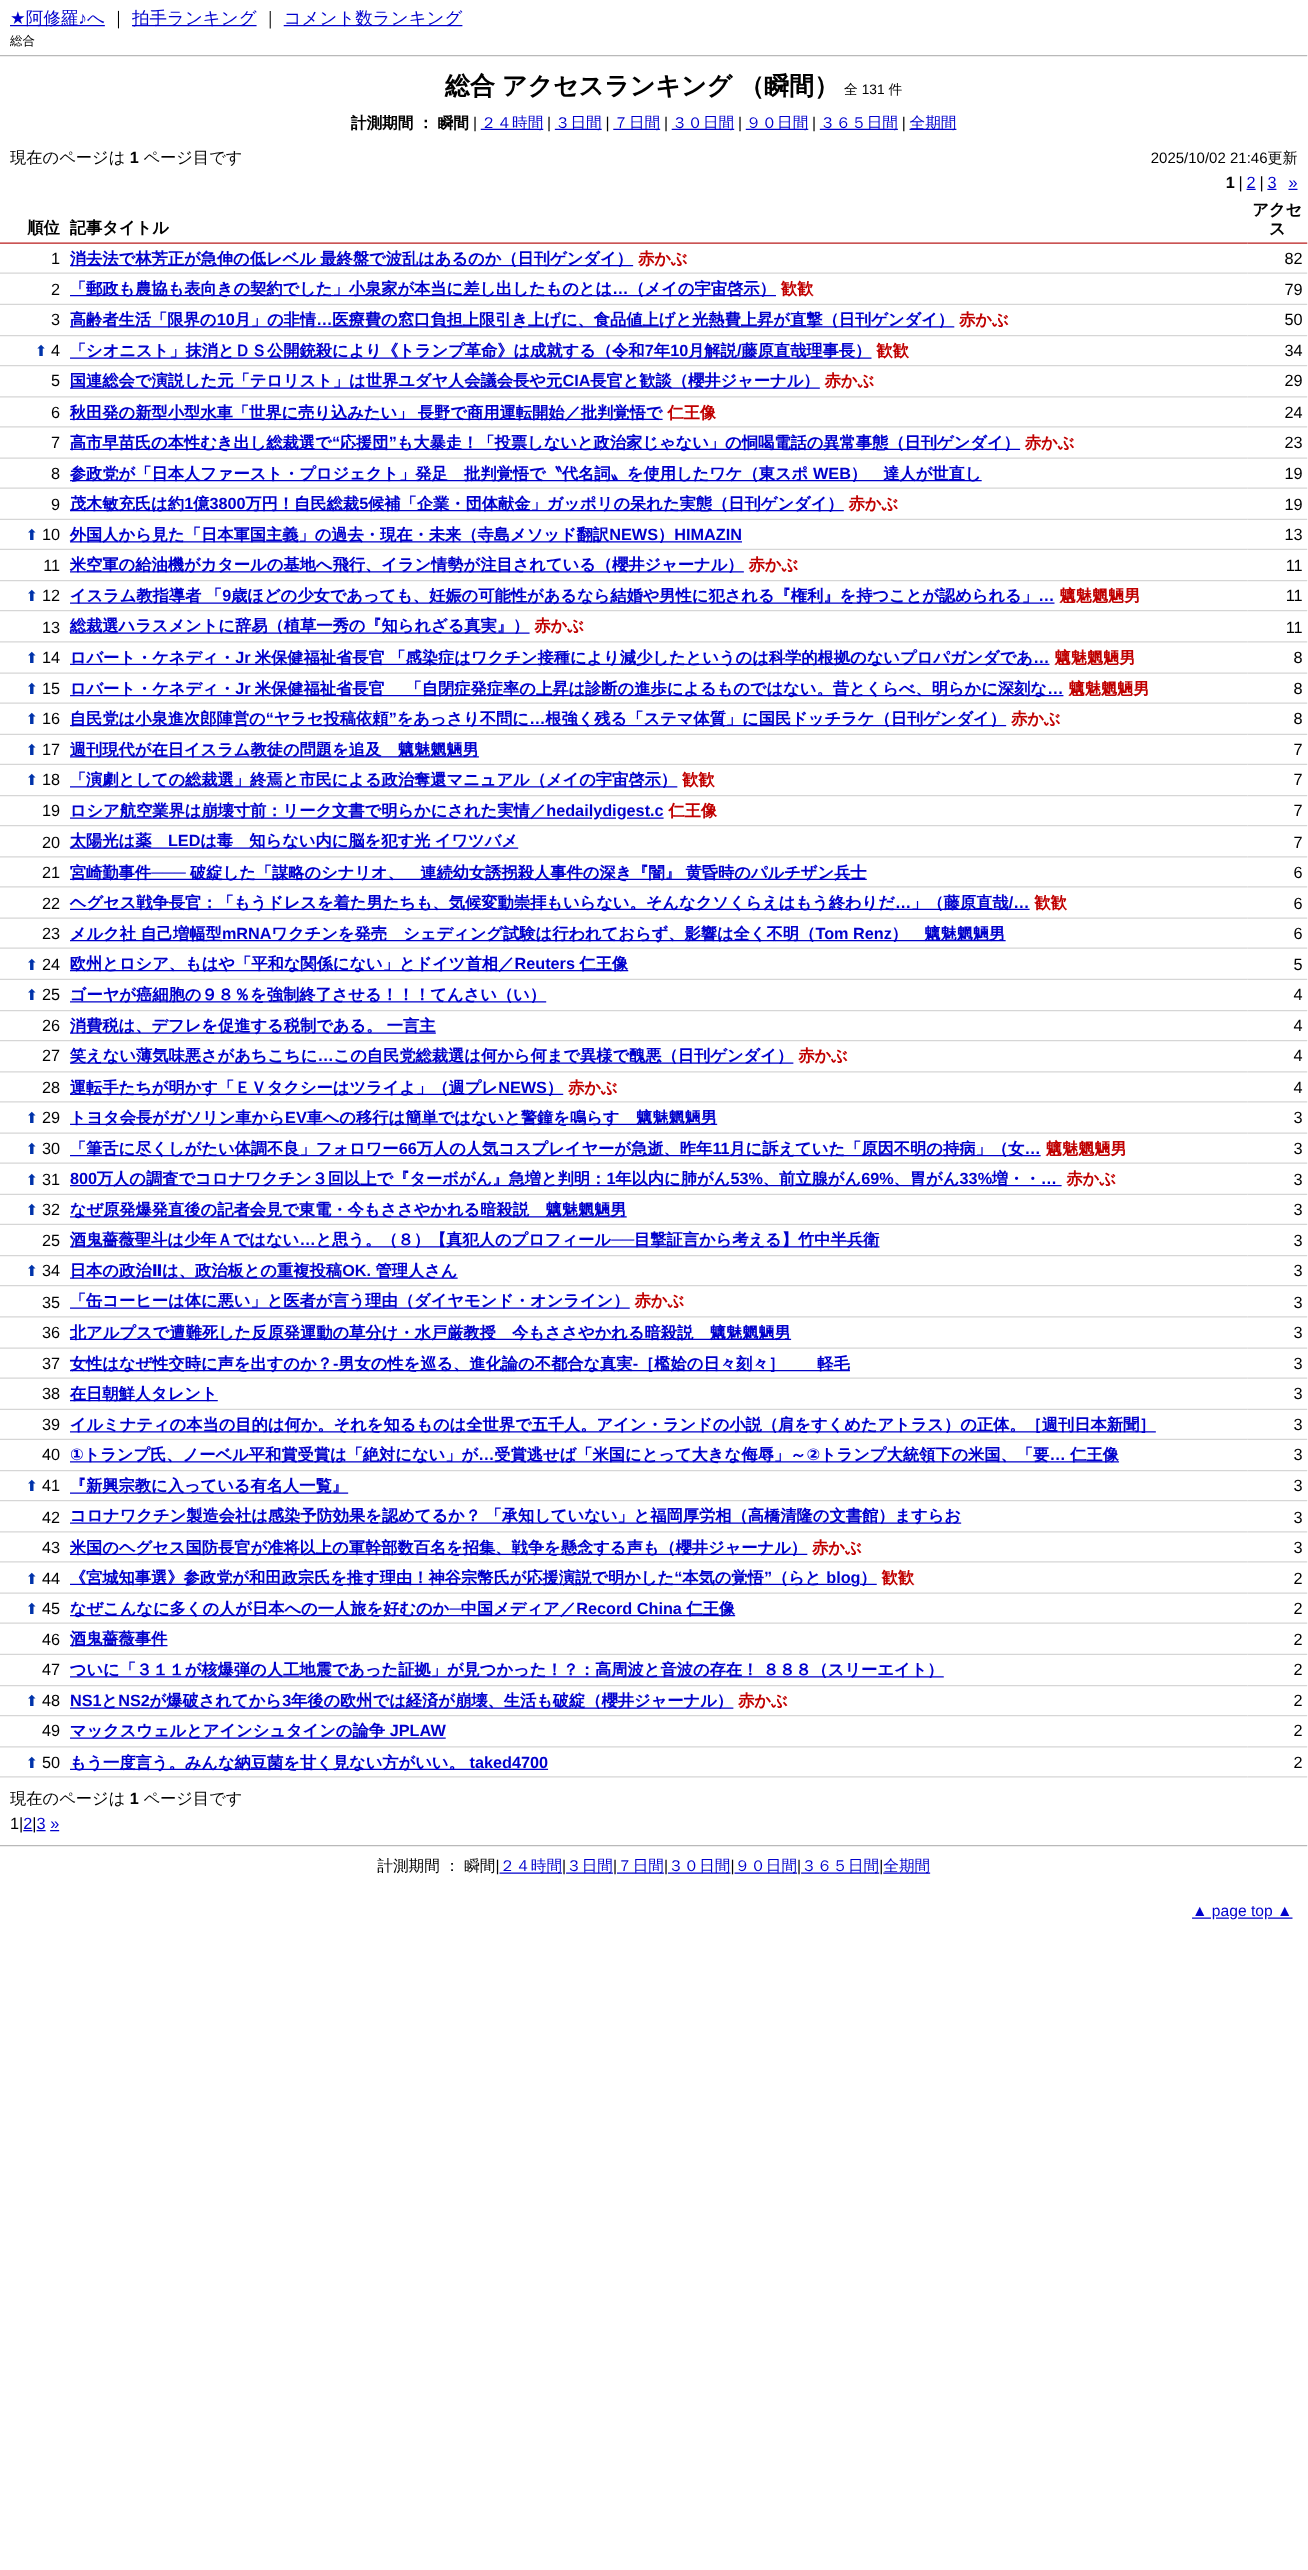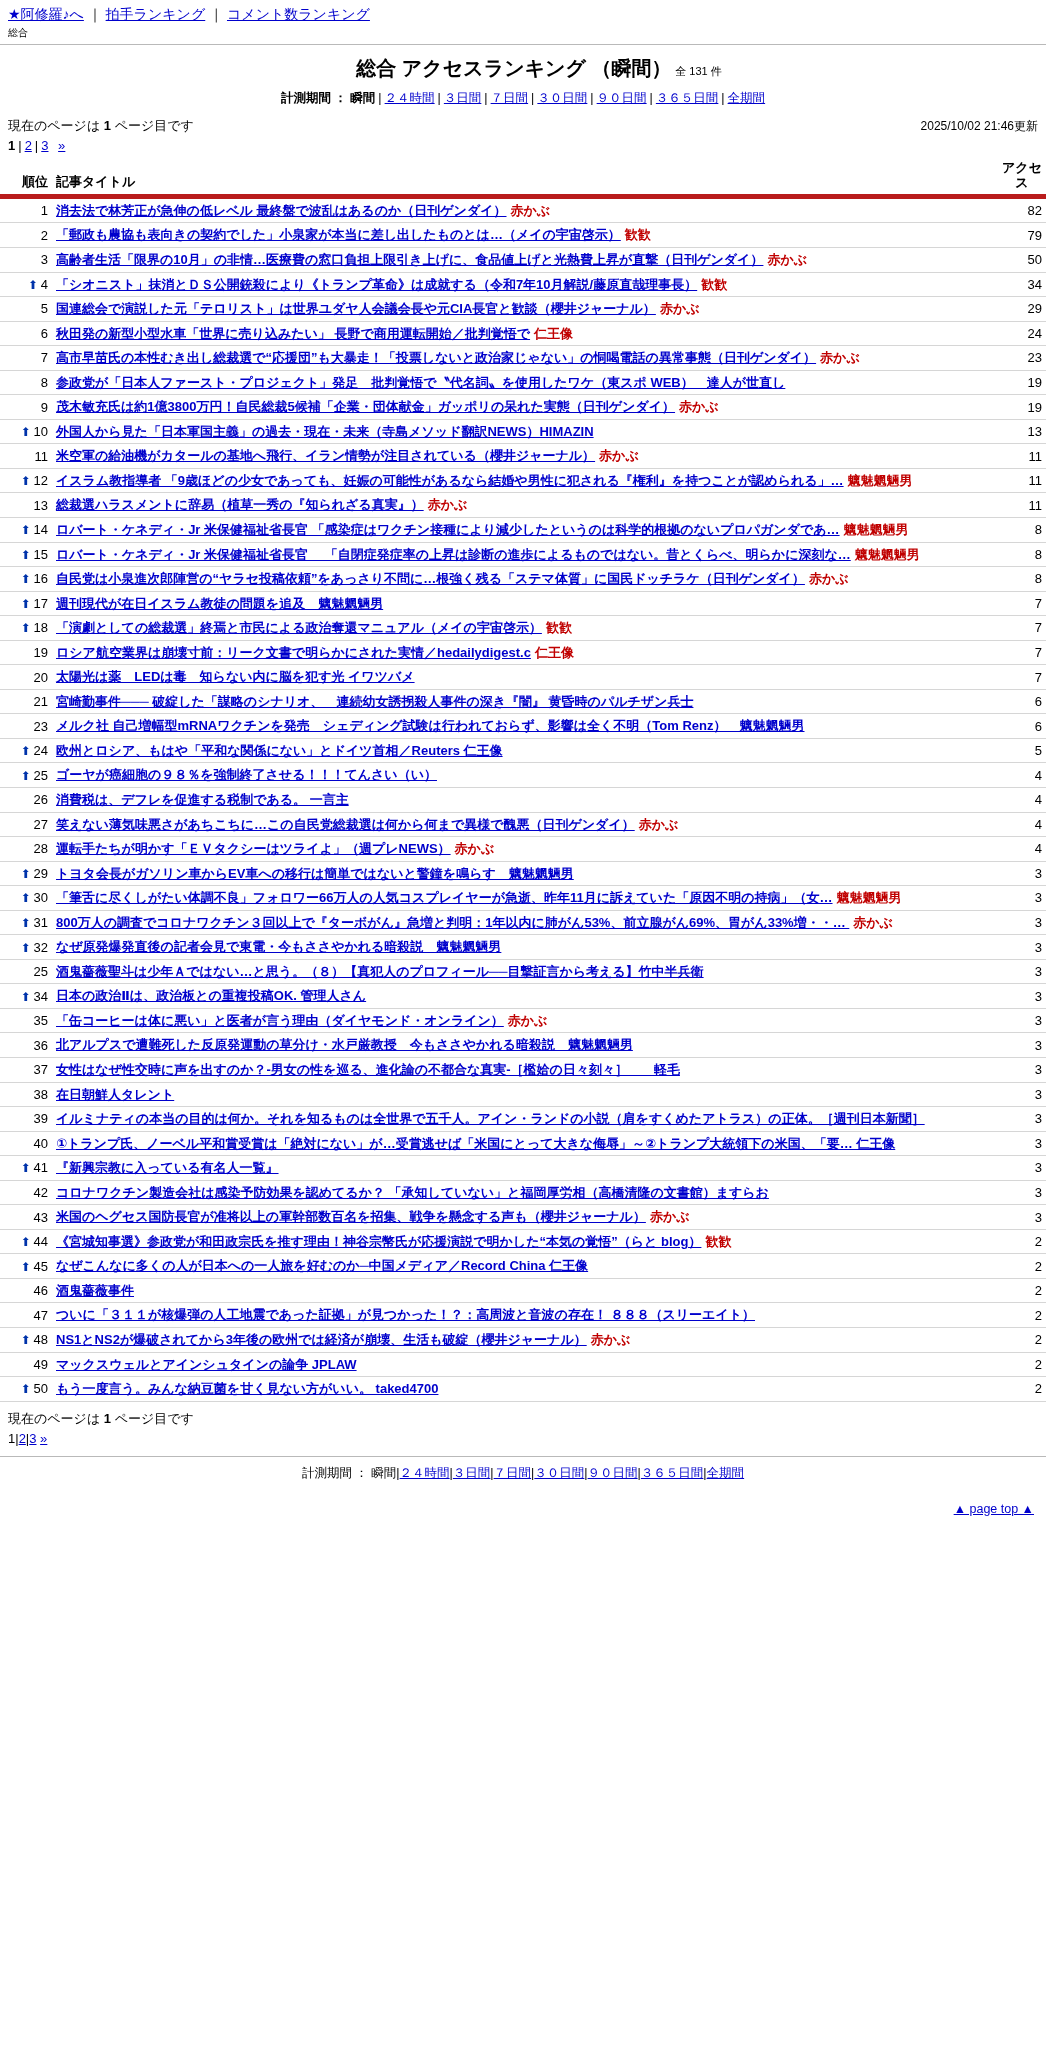--- a/index.html
+++ b/index.html
@@ -21,27 +21,27 @@
   .count{font-size:11px;font-weight:normal;}
   .period-line{text-align:center;font-size:12.5px;padding:6px 0 4px 0;}
   .period-line .lbl{font-weight:bold;}
   .period-line .cur{font-weight:bold;color:#000;}
   .period-line a{color:#0000cc;}
   .period-line .bar{color:#000;padding:0 3px;}
   .info-row{display:flex;justify-content:space-between;align-items:flex-end;padding:6px 8px 0 8px;}
   .pageinfo{font-size:13px;}
   .pageinfo b{font-weight:bold;}
   .updated{font-size:12px;}
-  .pager{padding:3px 8px 6px 8px;font-size:13px;}
+  .pager{padding:3px 8px 6px 8px;font-size:13px;text-align:right;}
   .pager .curpage{font-weight:bold;color:#000;}
   .pager .bar{color:#000;padding:0 3px;}
   table.rank{width:100%;border-collapse:collapse;font-size:13px;}
   table.rank th{
     font-weight:bold;font-size:13px;vertical-align:bottom;
-    border-bottom:5px solid #b91c1c;padding:2px 4px 3px 4px;
+    border-bottom:1px solid #b91c1c;padding:2px 4px 3px 4px;
   }
   th.c-rank{width:44px;text-align:right;}
   th.c-title{text-align:left;}
   th.c-acc{width:40px;text-align:center;line-height:1.15;}
   table.rank td{padding:3px 4px;vertical-align:middle;border-bottom:1px solid #d6d6d6;}
   td.rank{width:44px;text-align:right;white-space:nowrap;padding-right:6px;}
   td.rank .arrow{color:#0033aa;font-size:12px;padding-right:3px;}
   td.acc{width:40px;text-align:right;white-space:nowrap;padding-right:8px;}
   td.title{line-height:1.35;font-weight:bold;}
   td.title a{color:#0000cc;}
@@ -192,20 +192,25 @@
         <td class="rank"><span>20</span></td>
         <td class="title"><a href="#">太陽光は薬　LEDは毒　知らない内に脳を犯す光 イワツバメ</a></td>
         <td class="acc">7</td>
       </tr>
       <tr>
         <td class="rank"><span>21</span></td>
         <td class="title"><a href="#">宮崎勤事件─── 破綻した「謀略のシナリオ、　連続幼女誘拐殺人事件の深き『闇』 黄昏時のパルチザン兵士</a></td>
         <td class="acc">6</td>
       </tr>
       <tr>
+        <td class="rank"><span>22</span></td>
+        <td class="title"><a href="#">ヘグセス戦争長官：「もうドレスを着た男たちも、気候変動崇拝もいらない。そんなクソくらえはもう終わりだ…」（藤原直哉/…</a><span class="author">歓歓</span></td>
+        <td class="acc">6</td>
+      </tr>
+      <tr>
         <td class="rank"><span>23</span></td>
         <td class="title"><a href="#">メルク社 自己増幅型mRNAワクチンを発売　シェディング試験は行われておらず、影響は全く不明（Tom Renz）　魑魅魍魎男</a></td>
         <td class="acc">6</td>
       </tr>
       <tr>
         <td class="rank"><span class="arrow">⬆</span><span>24</span></td>
         <td class="title"><a href="#">欧州とロシア、もはや「平和な関係にない」とドイツ首相／Reuters 仁王像</a></td>
         <td class="acc">5</td>
       </tr>
       <tr>

